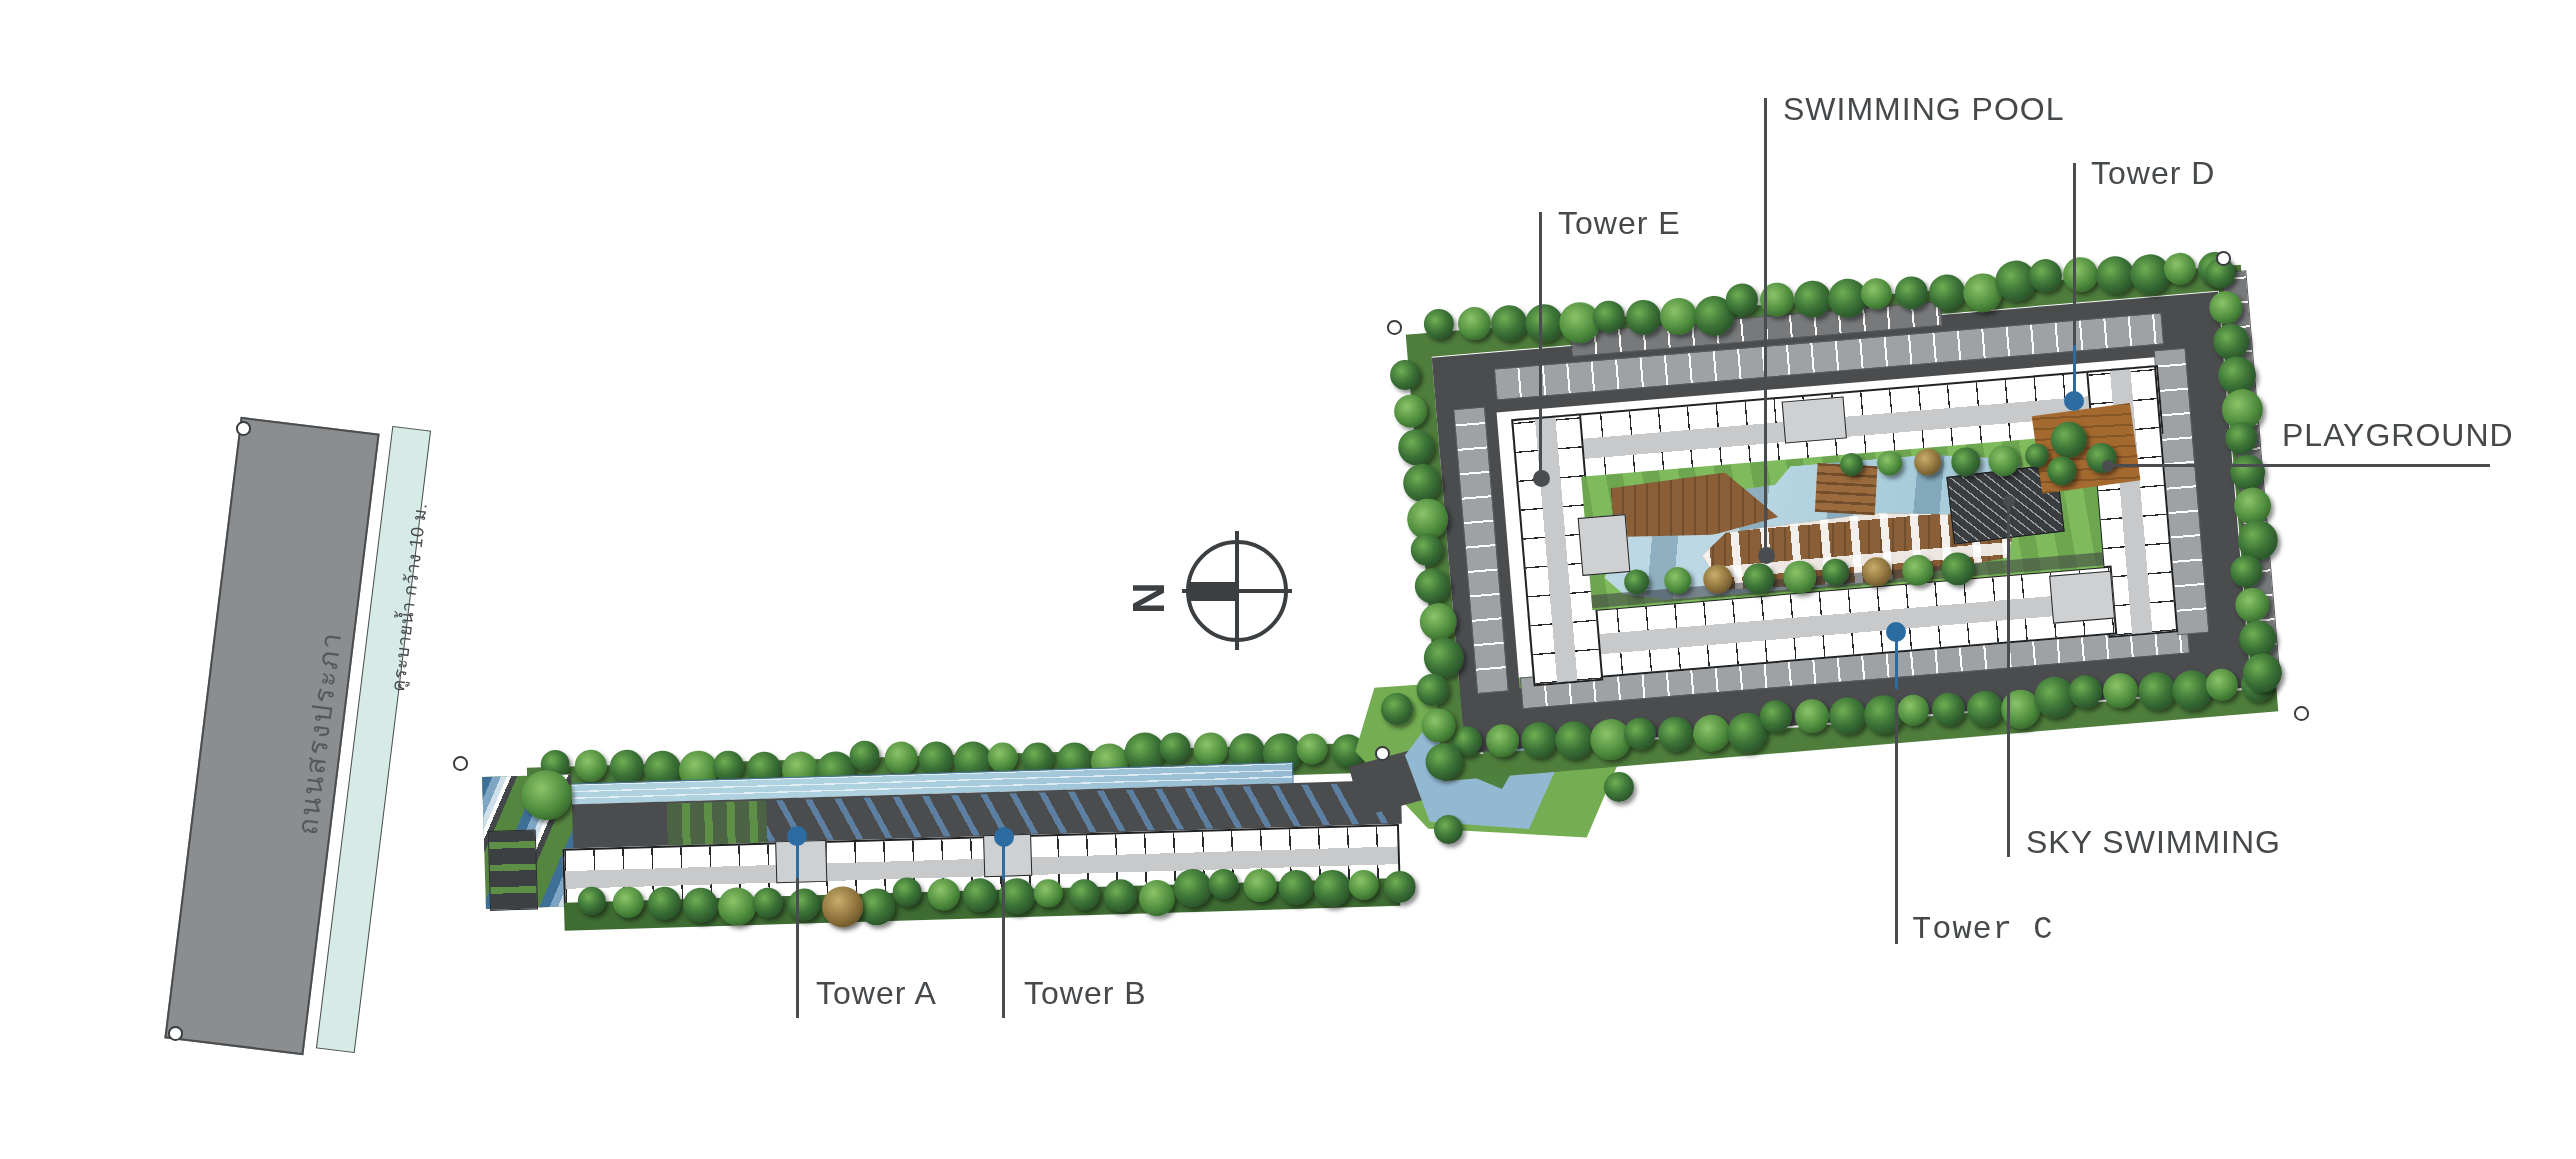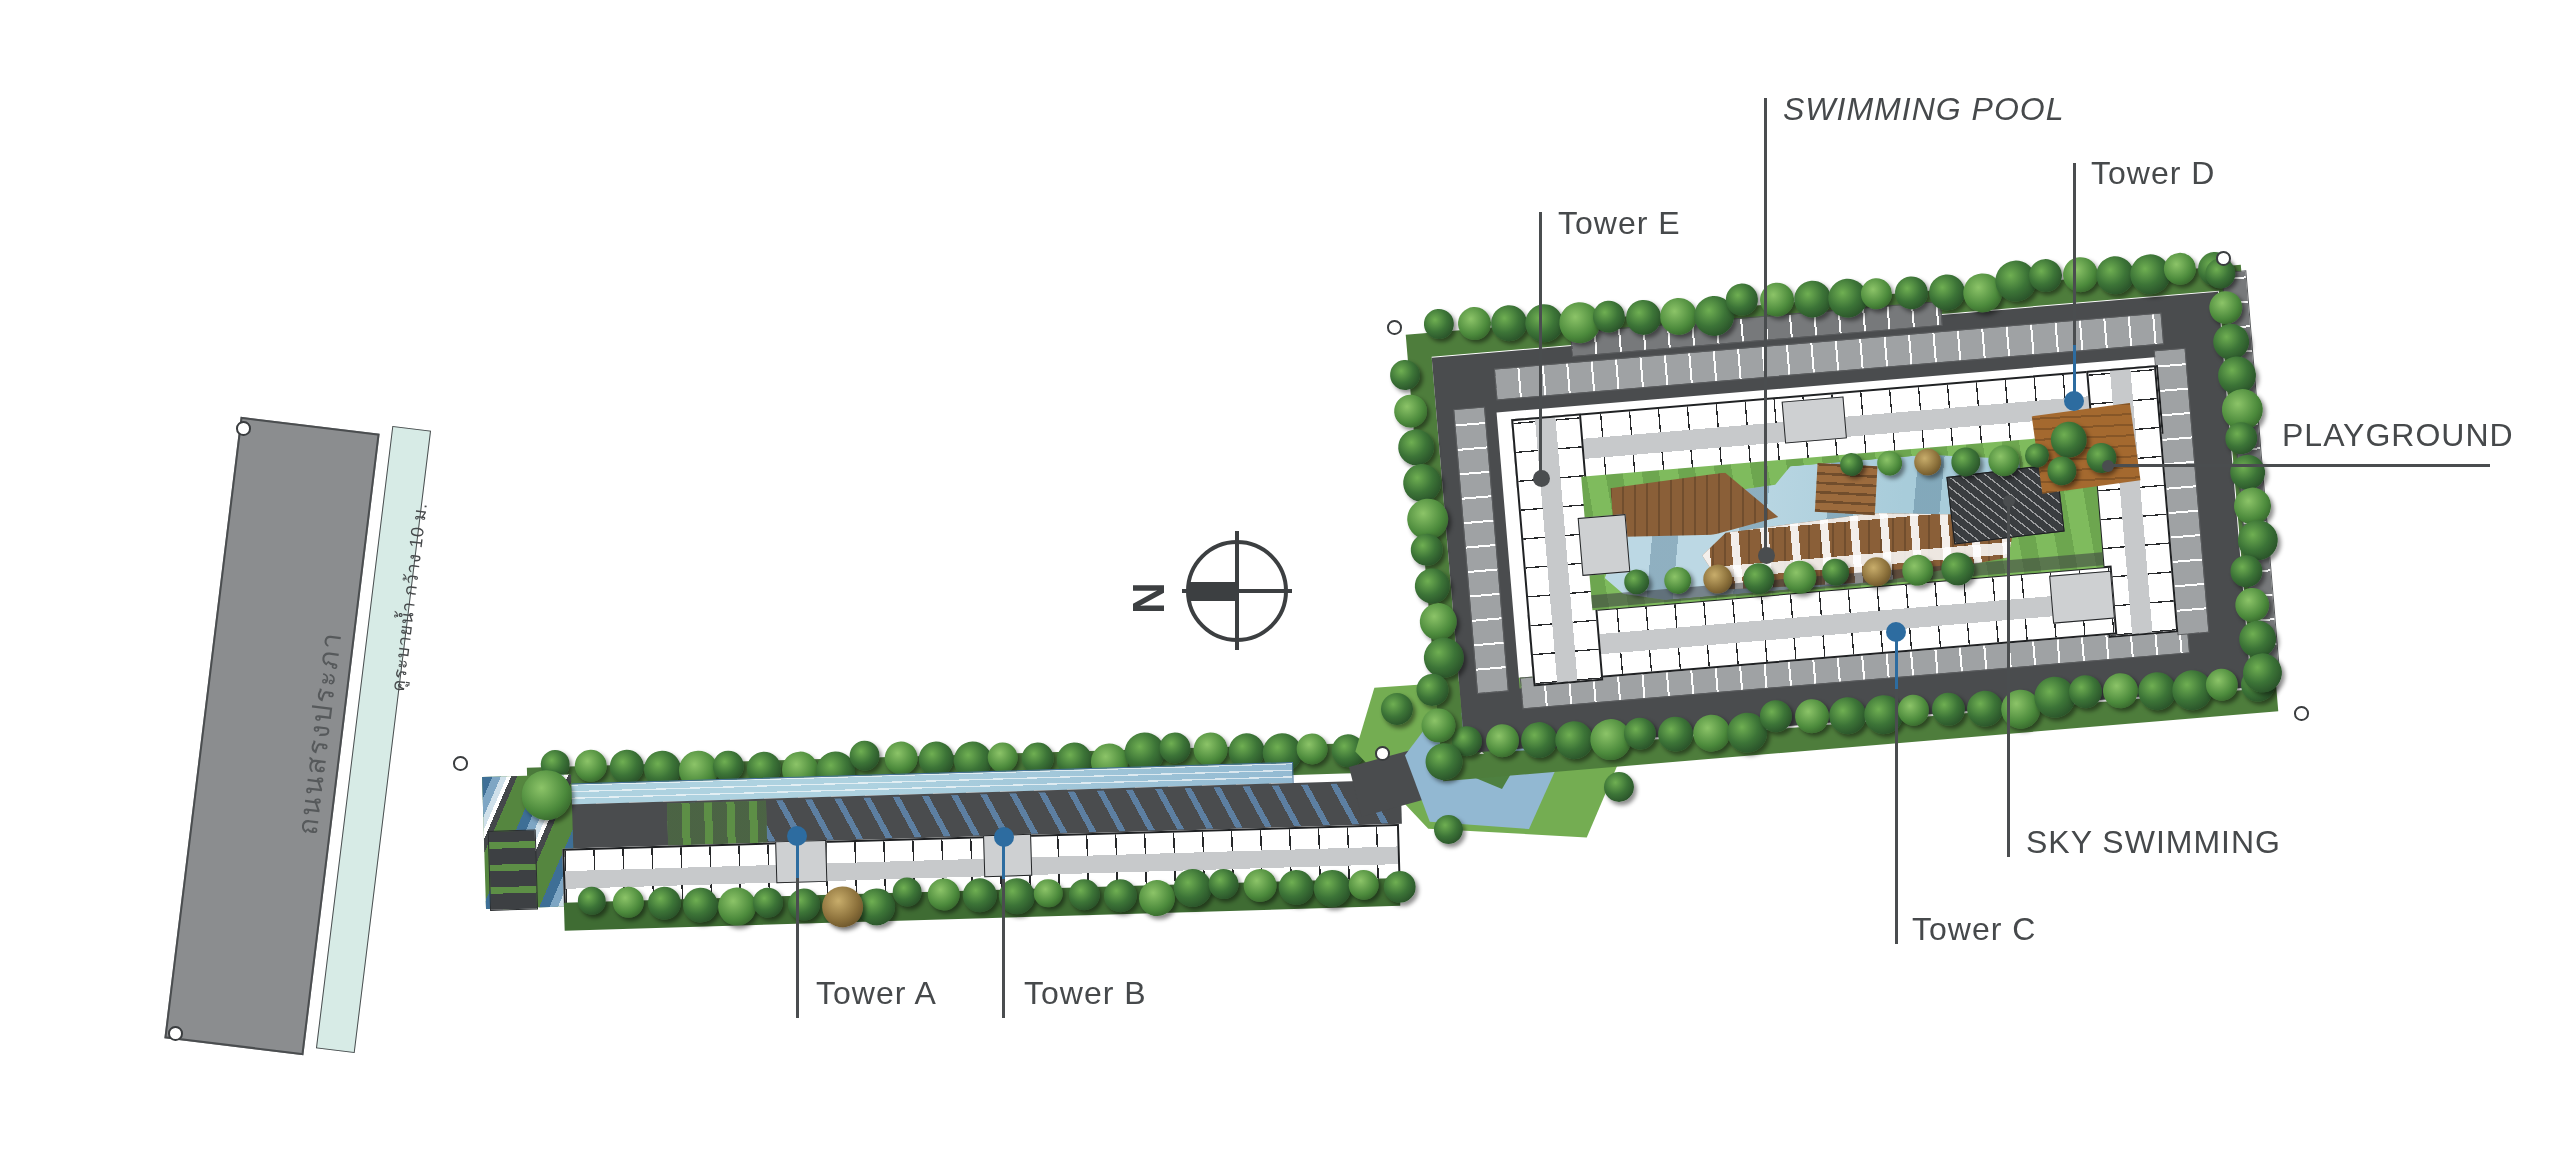--- a/index.html
+++ b/index.html
@@ -12,21 +12,21 @@
   .leader{position:absolute;width:3.3px;background:var(--leader);}
   .leader.h{height:3.3px;}
   .leader.blue{background:var(--blue);}
   .dot{position:absolute;border-radius:50%;}
   .dot.dark{width:17px;height:17px;background:var(--leader);}
   .dot.dark.sm{width:12px;height:12px;}
   .dot.blue{width:20px;height:20px;background:var(--blue);}
 
   #ln-swim{left:1764px;top:98px;height:458px;}
   #dot-swim{left:1758px;top:547px;}
-  #lbl-swim{left:1783px;top:91px;font-style:italic;}
+  #lbl-swim{left:1783px;top:91px;}
 
   #ln-towerE{left:1539px;top:212px;height:267px;}
   #dot-towerE{left:1533px;top:470px;}
   #lbl-towerE{left:1558px;top:205px;}
 
   #ln-towerD{left:2073px;top:163px;height:239px;}
   #stub-towerD{left:2073px;top:345px;height:53px;}
   #dot-towerD{left:2064px;top:391px;}
   #lbl-towerD{left:2091px;top:155px;}
 
@@ -34,21 +34,21 @@
   #dot-playground{left:2102px;top:460px;}
   #lbl-playground{left:2282px;top:417px;}
 
   #ln-skyfit{left:2007px;top:501px;height:356px;}
   #dot-skyfit{left:2003px;top:495px;}
   #lbl-skyfit{left:2026px;top:824px;}
 
   #ln-towerC{left:1895px;top:632px;height:312px;}
   #stub-towerC{left:1895px;top:632px;height:57px;}
   #dot-towerC{left:1886px;top:622px;}
-  #lbl-towerC{left:1912px;top:911px;}
+  #lbl-towerC{left:1912px;top:911px;font-family:Liberation Mono, monospace;}
 
   #ln-towerA{left:796px;top:836px;height:182px;}
   #stub-towerA{left:796px;top:836px;height:42px;}
   #dot-towerA{left:787px;top:826px;}
   #lbl-towerA{left:816px;top:975px;}
 
   #ln-towerB{left:1002px;top:837px;height:181px;}
   #stub-towerB{left:1002px;top:837px;height:42px;}
   #dot-towerB{left:994px;top:827px;}
   #lbl-towerB{left:1024px;top:975px;}

